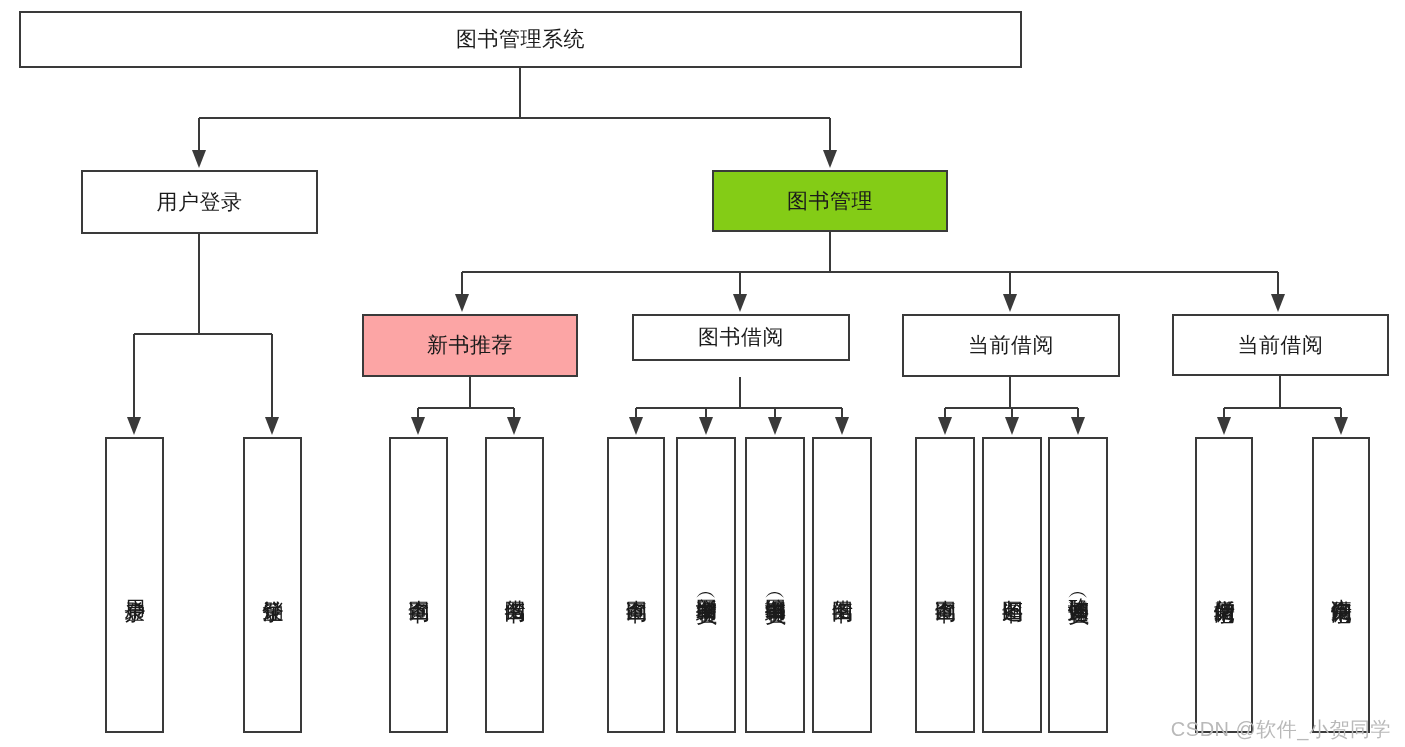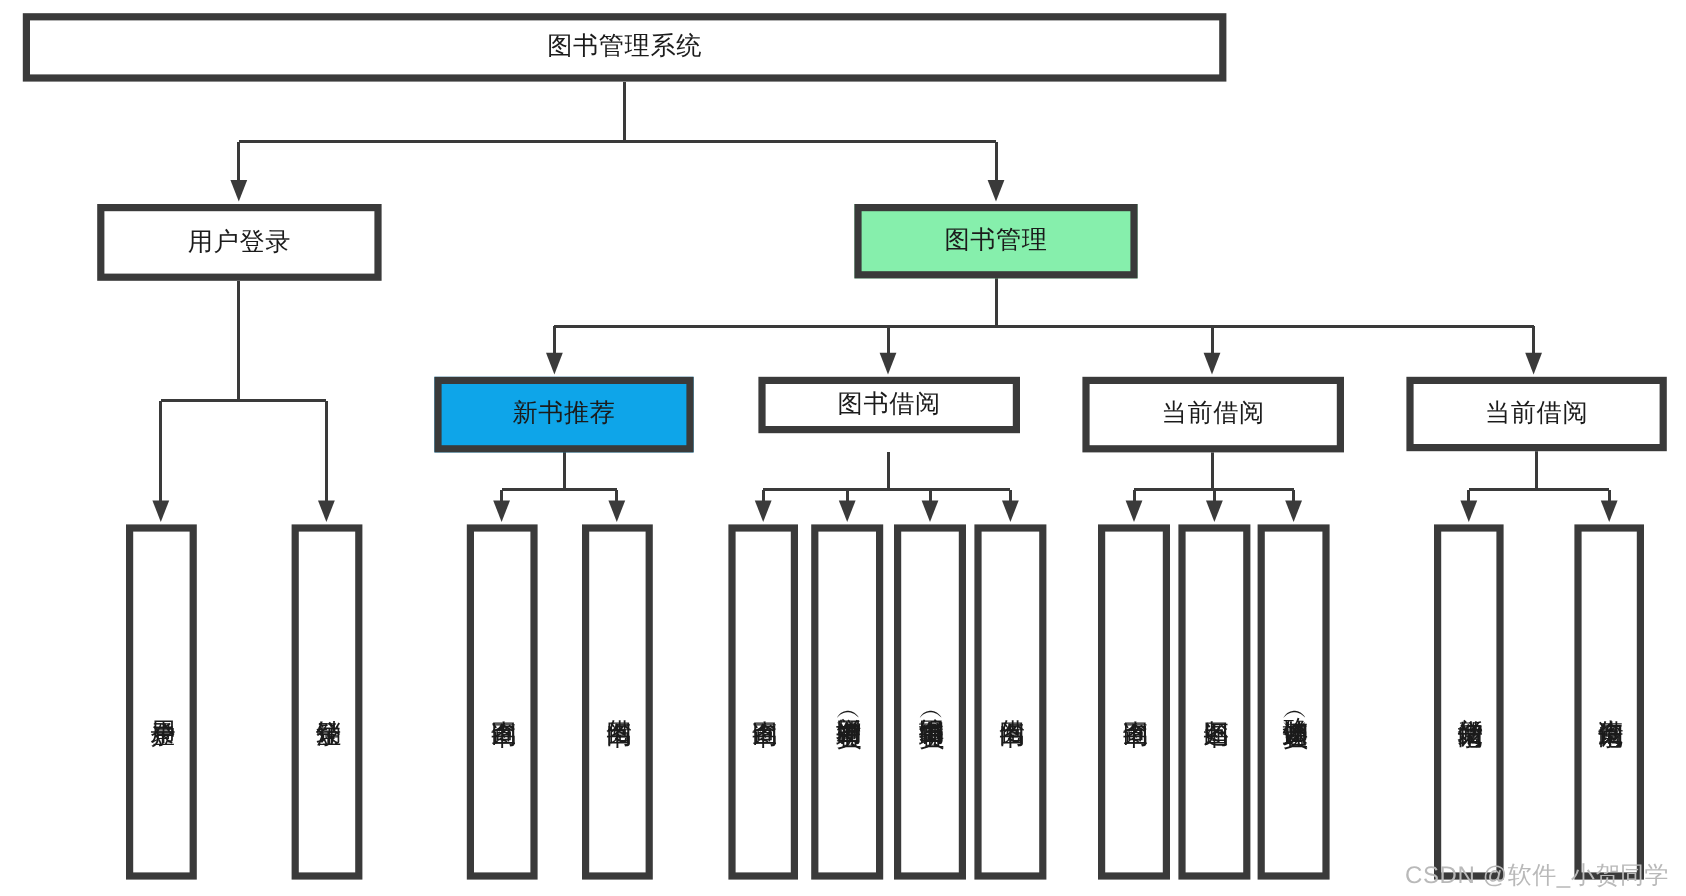--- a/index.html
+++ b/index.html
@@ -25,21 +25,21 @@
     position: absolute;
     left: 0;
     top: 0;
     width: 1405px;
     height: 747px;
   }
   .node-box {
     position: absolute;
     box-sizing: border-box;
     background: #ffffff;
-    border: 6px solid #d946ef;
+    border: 2px solid #d946ef;
     display: flex;
     align-items: center;
     justify-content: center;
     overflow: hidden;
   }
   .node-label-h {
     font-size: 21px;
     line-height: 1.25;
     color: #1b1b1b;
     white-space: nowrap;
@@ -126,24 +126,24 @@
       <polygon points="1334,417 1348,417 1341,435" fill="#3a3a3a"></polygon>
     </svg>
 
   <div id="node-layer">
       <div class="node-box" style="left: 19px; top: 11px; width: 1003px; height: 57px; border-color: rgb(58, 58, 58); background: rgb(255, 255, 255);">
         <span class="node-label-h" style="color: rgb(27, 27, 27);">图书管理系统</span>
       </div>
       <div class="node-box" style="left: 81px; top: 170px; width: 237px; height: 64px; border-color: rgb(58, 58, 58); background: rgb(255, 255, 255);">
         <span class="node-label-h" style="color: rgb(27, 27, 27);">用户登录</span>
       </div>
-      <div class="node-box" style="left: 712px; top: 170px; width: 236px; height: 62px; border-color: rgb(58, 58, 58); background: #86efac;">
+      <div class="node-box" style="left: 712px; top: 170px; width: 236px; height: 62px; border-color: rgb(58, 58, 58); background: #84cc16;">
         <span class="node-label-h" style="color: rgb(27, 27, 27);">图书管理</span>
       </div>
-      <div class="node-box" style="left: 362px; top: 314px; width: 216px; height: 63px; border-color: rgb(58, 58, 58); background: #0ea5e9;">
+      <div class="node-box" style="left: 362px; top: 314px; width: 216px; height: 63px; border-color: rgb(58, 58, 58); background: #fca5a5;">
         <span class="node-label-h" style="color: rgb(27, 27, 27);">新书推荐</span>
       </div>
       <div class="node-box" style="left: 632px; top: 314px; width: 218px; height: 47px; border-color: rgb(58, 58, 58); background: rgb(255, 255, 255);">
         <span class="node-label-h" style="color: rgb(27, 27, 27);">图书借阅</span>
       </div>
       <div class="node-box" style="left: 902px; top: 314px; width: 218px; height: 63px; border-color: rgb(58, 58, 58); background: rgb(255, 255, 255);">
         <span class="node-label-h" style="color: rgb(27, 27, 27);">当前借阅</span>
       </div>
       <div class="node-box" style="left: 1172px; top: 314px; width: 217px; height: 62px; border-color: rgb(58, 58, 58); background: rgb(255, 255, 255);">
         <span class="node-label-h" style="color: rgb(27, 27, 27);">当前借阅</span>

